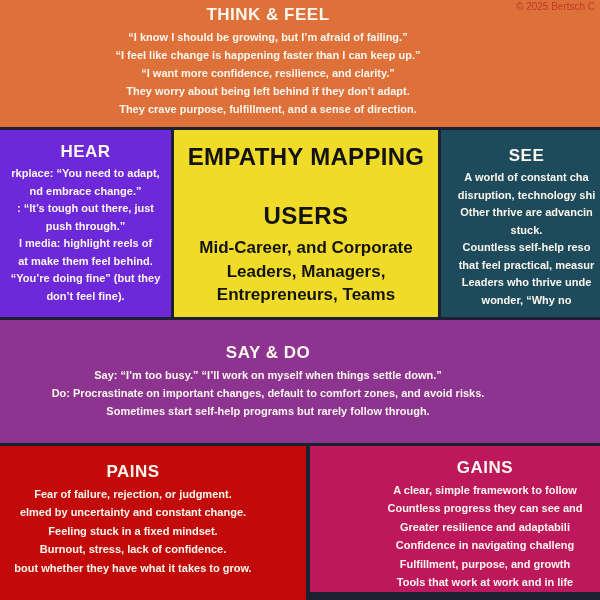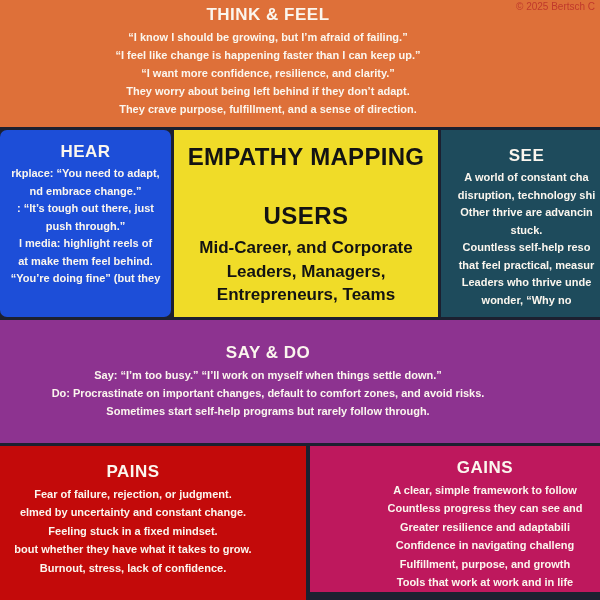--- a/index.html
+++ b/index.html
@@ -6,21 +6,21 @@
     margin: 0; padding: 0;
     width: 600px; height: 600px;
     overflow: hidden;
     background: #1C2030; 
     font-family: "Liberation Sans", sans-serif;
   }
   .canvas { position: absolute; top: 0; left: 0; width: 600px; height: 600px; }
   .panel { position: absolute; overflow: hidden; }
 
   .p-top    { left: 0;   top: 0;   width: 600px; height: 127px; background: #DE7039; }
-  .p-hear   { left: 0;   top: 130px; width: 171px; height: 187px; background: #1d4ed8; border-radius: 7px; }
+  .p-hear   { left: 0;   top: 130px; width: 171px; height: 187px; background: #6d28d9; }
   .p-center { left: 174px; top: 130px; width: 264px; height: 187px; background: #F0DC28; }
   .p-see    { left: 441px; top: 130px; width: 159px; height: 187px; background: #1E4B5C; }
   .p-saydo  { left: 0;   top: 320px; width: 600px; height: 123px; background: #8D3390; }
   .p-pains  { left: 0;   top: 446px; width: 306px; height: 154px; background: #C30A0A; }
   .p-gains  { left: 310px; top: 446px; width: 290px; height: 146px; background: #be185d; }
 
   .light { color: #FBF6EE; }
   .dark  { color: #131313; }
 
   
@@ -73,20 +73,21 @@
   <div class="panel p-hear light">
     <div class="corner-inner">
       <div class="title">HEAR</div>
       <div class="line">rkplace: “You need to adapt,</div>
       <div class="line">nd embrace change.”</div>
       <div class="line">: “It’s tough out there, just</div>
       <div class="line">push through.”</div>
       <div class="line">l media: highlight reels of</div>
       <div class="line">at make them feel behind.</div>
       <div class="line">“You’re doing fine” (but they</div>
+      <div class="line">don’t feel fine).</div>
     </div>
   </div>
 
   <div class="panel p-center dark">
     <div class="center-inner">
       <div class="center-title">EMPATHY MAPPING</div>
       <div class="center-users">USERS</div>
       <div class="center-body">
         <div class="center-line">Mid-Career, and Corporate</div>
         <div class="center-line">Leaders, Managers,</div>
@@ -117,22 +118,22 @@
       <div class="line">Sometimes start self-help programs but rarely follow through.</div>
     </div>
   </div>
 
   <div class="panel p-pains light">
     <div class="corner-inner">
       <div class="title">PAINS</div>
       <div class="line">Fear of failure, rejection, or judgment.</div>
       <div class="line">elmed by uncertainty and constant change.</div>
       <div class="line">Feeling stuck in a fixed mindset.</div>
+      <div class="line">Burnout, stress, lack of confidence.</div>
       <div class="line">bout whether they have what it takes to grow.</div>
-      <div class="line">Burnout, stress, lack of confidence.</div>
     </div>
   </div>
 
   <div class="panel p-gains light">
     <div class="corner-inner">
       <div class="title">GAINS</div>
       <div class="line">A clear, simple framework to follow</div>
       <div class="line">Countless progress they can see and</div>
       <div class="line">Greater resilience and adaptabili</div>
       <div class="line">Confidence in navigating challeng</div>

